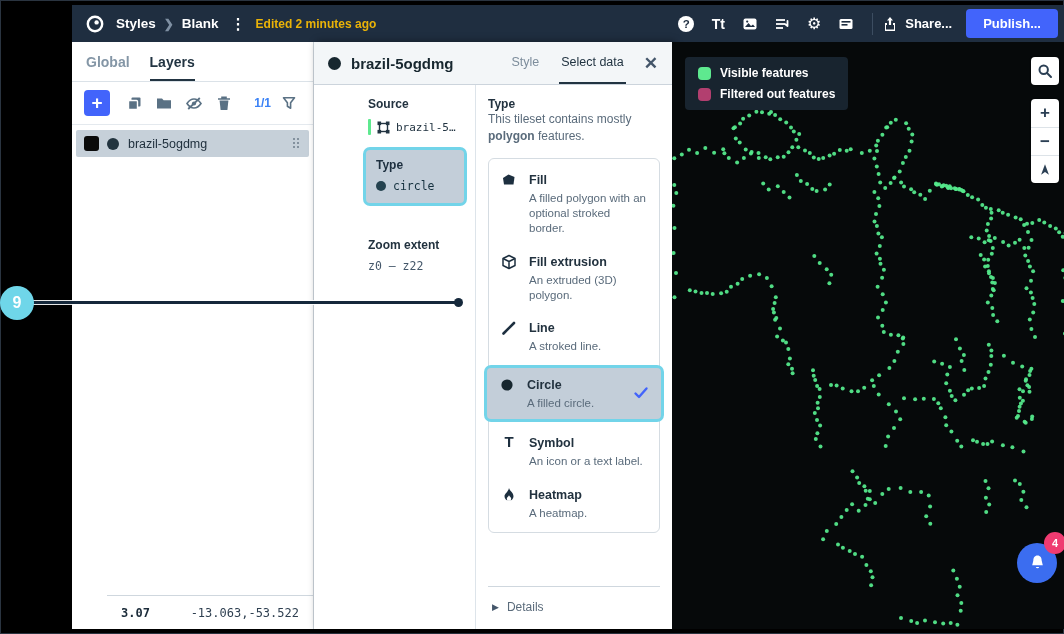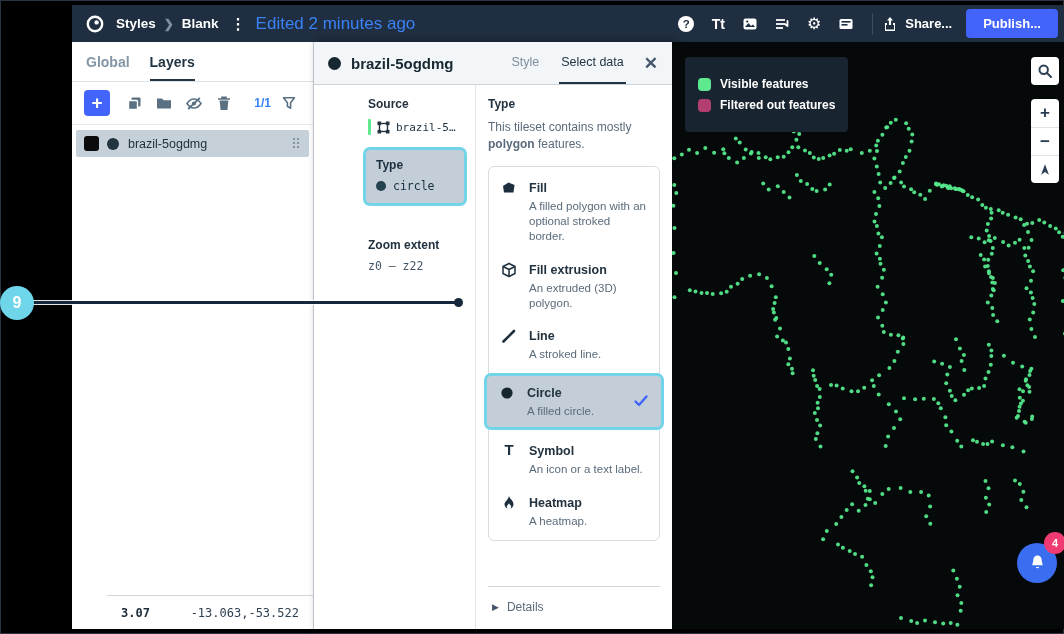--- a/index.html
+++ b/index.html
@@ -7,21 +7,21 @@
   .canvas { position:relative; width:1064px; height:634px; background:#000; overflow:hidden;
             box-shadow: inset 0 0 0 1px #2a3440; }
   .app { position:absolute; left:72px; top:5px; width:1000px; height:624px; display:flex; flex-direction:column; }
 
   
   .topbar { height:37px; background:#1f2e40; display:flex; align-items:center; color:#fff; padding:0 10px 0 14px; flex:none; }
   .logo { width:18px; height:18px; margin-right:12px; flex:none; }
   .crumb { font-size:13.5px; font-weight:bold; color:#fff; }
   .crumb-sep { color:#7f90a3; margin:0 8px; font-size:12px; font-weight:bold; }
   .kebab { color:#fff; font-size:15px; font-weight:bold; letter-spacing:0; margin:0 10px 0 12px; line-height:10px; }
-  .edited { font-size:17px; color:#3b82f6; font-weight:normal; }
+  .edited { font-size:12px; color:#eab308; font-weight:bold; }
   .tb-spacer { flex:1; }
   .tb-icon { width:30px; height:24px; display:flex; align-items:center; justify-content:center; color:#fff; margin:0 1px; }
   .help-glyph { width:16px; height:16px; border-radius:50%; background:#fff; color:#1f2e40; font-size:11.5px; font-weight:bold; display:flex; align-items:center; justify-content:center; }
   .tt-glyph { font-size:14px; font-weight:bold; }
   .gear-glyph { font-size:16px; line-height:16px; }
   .tb-divider { width:1px; height:22px; background:#3c4d61; margin:0 10px; }
   .share { display:flex; align-items:center; gap:8px; font-size:13px; font-weight:bold; margin-right:14px; }
   .publish-btn { background:#4264fb; color:#fff; font-size:13px; font-weight:bold; border:none; border-radius:4px; padding:7px 17px; margin-right:4px; }
 
   
@@ -69,35 +69,35 @@
   .type-val { display:flex; align-items:center; gap:7px; margin-top:7px; }
   .type-val .dot { width:10px; height:10px; border-radius:50%; background:#24424f; }
   .type-val span { font-size:11.5px; color:#14303e; }
   .filter-sec { margin-top:16px; }
   .filter-val { color:#9aa7b2; font-size:12px; margin-top:6px; }
   .zoomext-sec { margin-top:32px; }
   .zoomext-val { font-size:11.5px; color:#44576a; margin-top:7px; }
 
   .panel-right { flex:1; padding:12px 12px 0; display:flex; flex-direction:column; min-height:0; }
   .pr-heading { font-size:12px; font-weight:bold; color:#22323f; }
-  .pr-desc { font-size:12px; color:#5a6b7b; margin-top:8px; line-height:1.45; }
+  .pr-desc { font-size:12px; color:#5a6b7b; line-height:1.45; }
   .type-list { margin-top:12px; border:1px solid #d5dce2; border-radius:6px; background:#fff; padding:3px 0; }
   .type-item { display:flex; gap:12px; padding:8px 12px; align-items:flex-start; }
   .ti-icon { width:16px; flex:none; margin-top:2px; color:#1d2f3f; display:flex; justify-content:center; }
   .ti-icon .tglyph { font-size:15px; font-weight:bold; line-height:14px; }
   .ti-title { font-size:12.5px; font-weight:bold; color:#22323f; }
   .ti-desc { font-size:11.5px; color:#5a6b7b; margin-top:3px; line-height:1.3; }
   .type-item.selected { background:#c3ced9; border:3px solid #72d4e9; border-radius:7px; margin:3px -5px; padding:7px 12px 8px; }
   .ti-check { margin-left:auto; align-self:center; flex:none; }
   .details-row { margin-top:auto; border-top:1px solid #cfd7de; padding:13px 4px 15px; display:flex; align-items:center; gap:8px; font-size:12px; color:#5a6b7b; }
   .details-row .tri { color:#44566a; font-size:9px; }
 
   
   .map { flex:1; position:relative; background:#06090a; overflow:hidden; }
-  .legend { position:absolute; left:13px; top:15px; background:#18242f; border-radius:4px; padding:20px 13px; }
+  .legend { position:absolute; left:13px; top:15px; background:#18242f; border-radius:4px; padding:9px 13px; }
   .legend-row { display:flex; align-items:center; gap:9px; }
   .legend-row + .legend-row { margin-top:7px; }
   .legend-swatch { width:13px; height:13px; border-radius:4px; flex:none; }
   .legend-label { color:#fff; font-size:12px; font-weight:bold; }
   .map-btn { position:absolute; right:13px; width:28px; background:#fff; border-radius:4px; box-shadow:0 0 0 1.5px rgba(0,0,0,.18); }
   .search-btn { top:15px; height:28px; display:flex; align-items:center; justify-content:center; }
   .zoom-group { top:57px; }
   .zg-cell { width:28px; height:28px; display:flex; align-items:center; justify-content:center; color:#2b3f54; font-size:17px; font-weight:bold; }
   .zg-cell + .zg-cell { border-top:1px solid #dde3e8; }
   .bell-btn { position:absolute; right:15px; bottom:46px; width:40px; height:40px; border-radius:50%; background:#3b6df0; display:flex; align-items:center; justify-content:center; }

